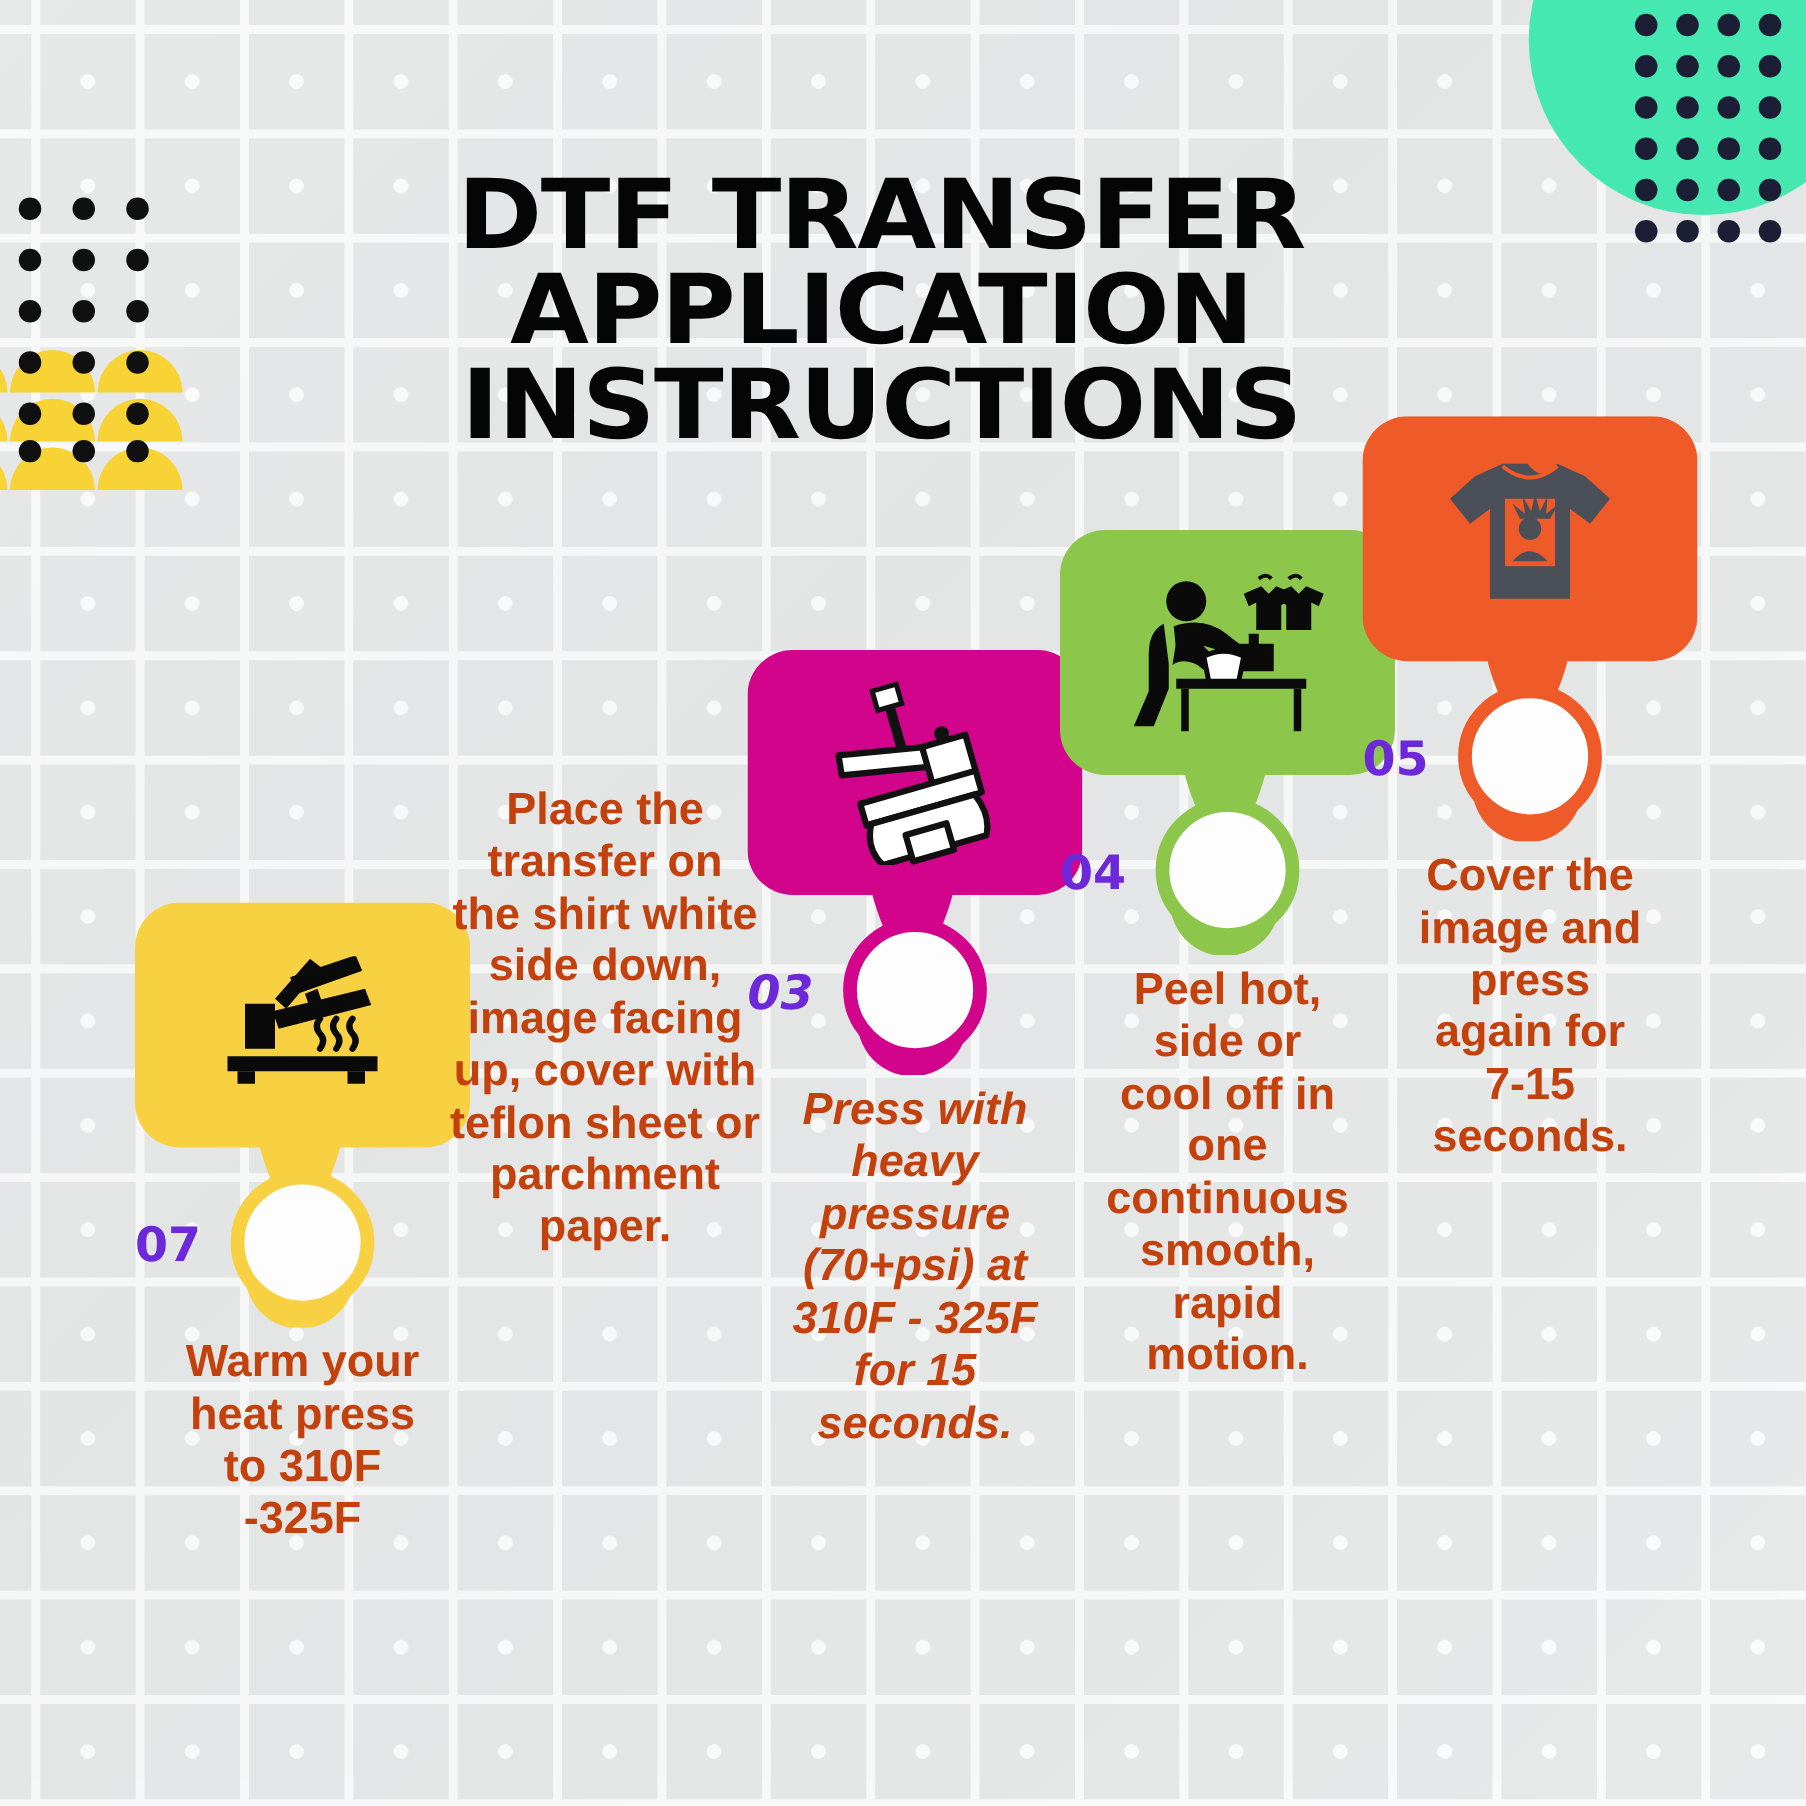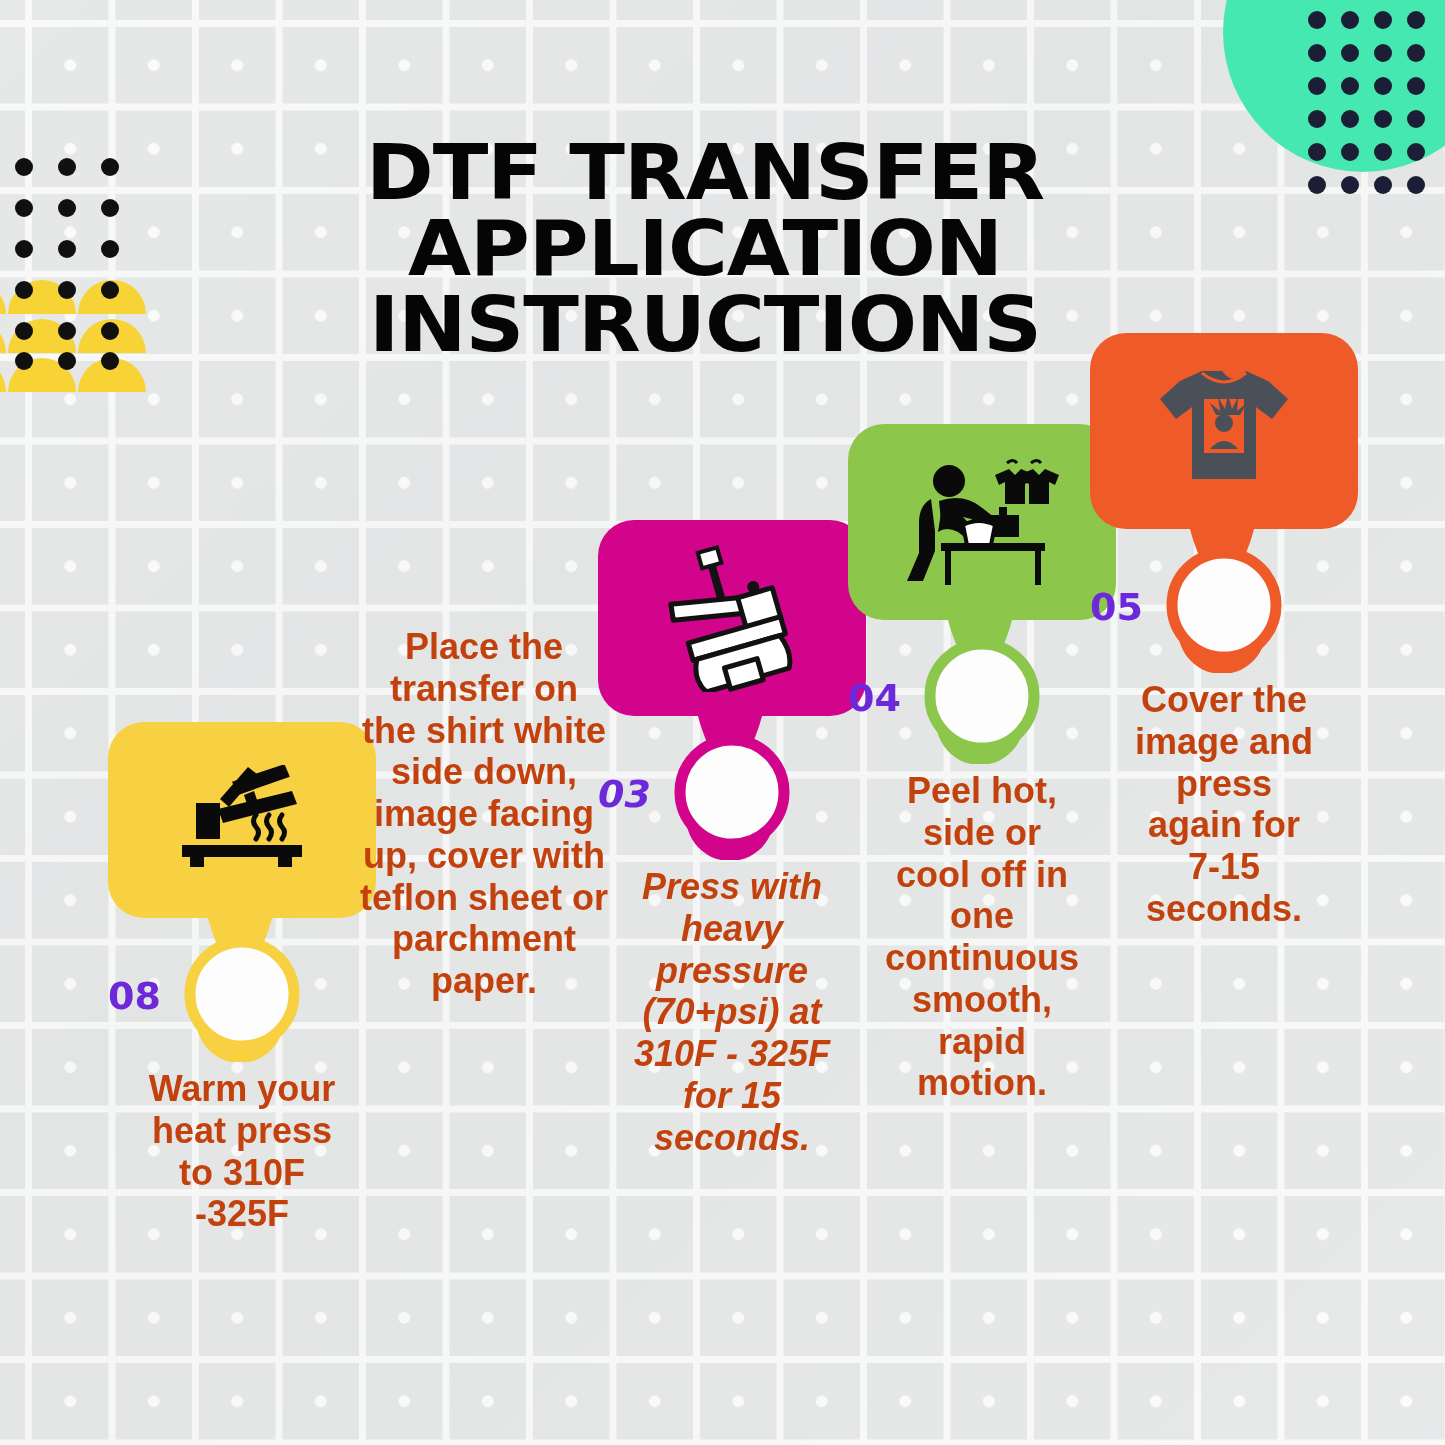--- a/index.html
+++ b/index.html
@@ -201,21 +201,21 @@
             <path d="M46 34 L74 2 l9 7 L55 42 z"></path>
             <path d="M70 30 l10 -4 l6 18 l-10 4 z"></path>
           </g>
           <g stroke="#0a0a0a" stroke-width="5" fill="none" stroke-linecap="round">
             <path d="M82 74 q5 -7 0 -12 q-5 -6 0 -12"></path>
             <path d="M95 74 q5 -7 0 -12 q-5 -6 0 -12"></path>
             <path d="M108 74 q5 -7 0 -12 q-5 -6 0 -12"></path>
           </g>
         </svg>
       </div>
-      <div class="badge-num" style="top:252px">08</div>
+      <div class="badge-num" style="top:252px">07</div>
     </div>
     <div class="step-text">Warm your
 heat press
 to 310F
 -325F</div>
   </div>
 
   <div class="step" id="step-2">
     <div class="step-text">Place the
 transfer on

